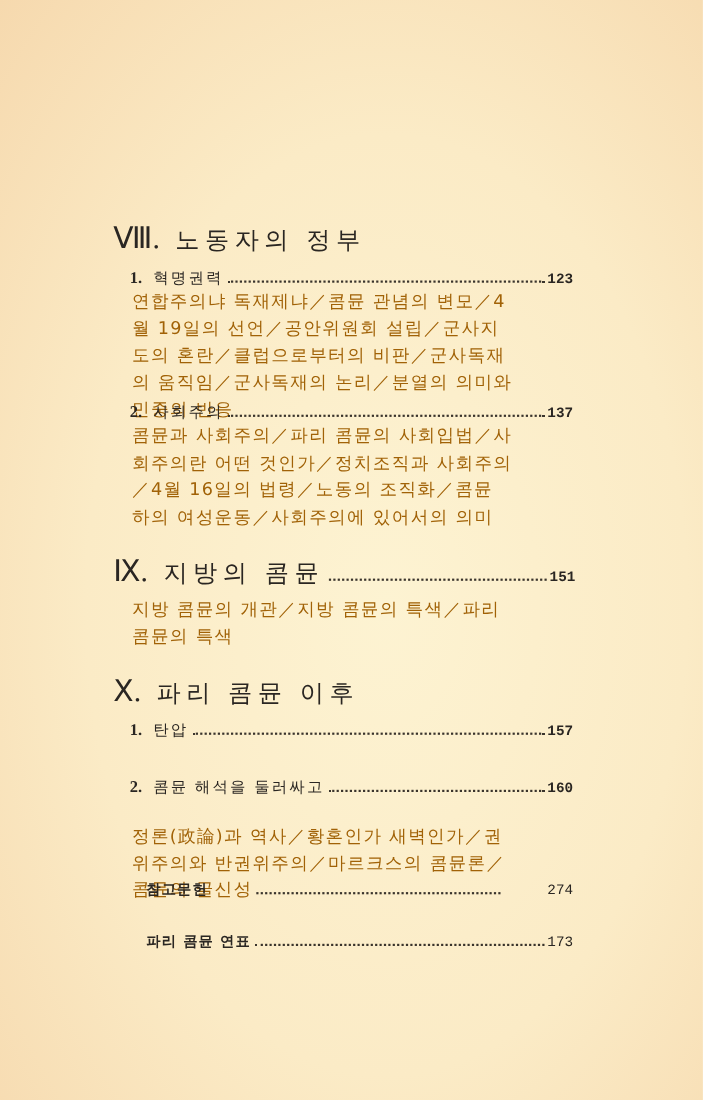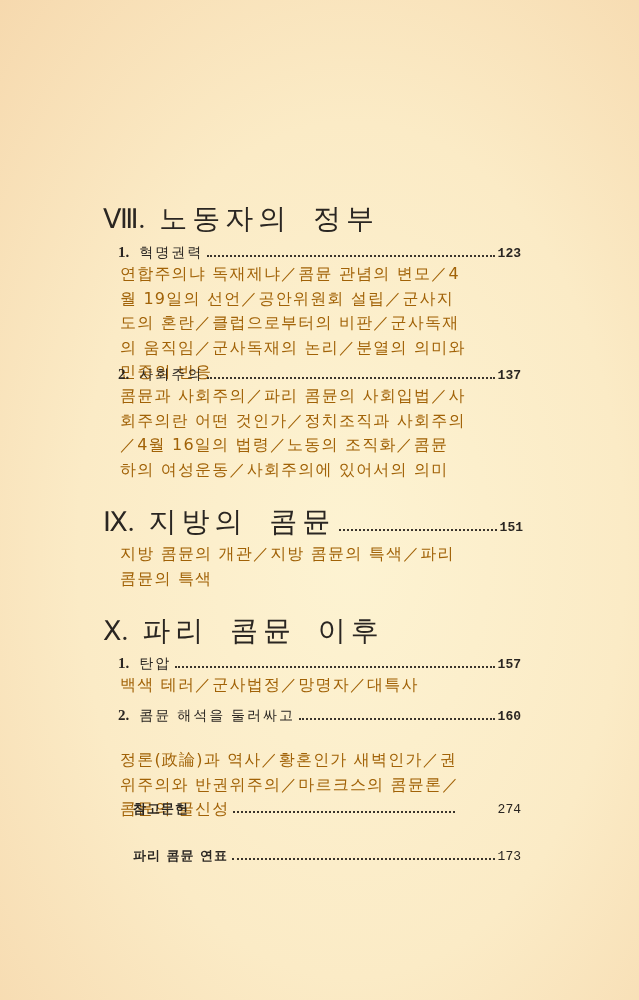--- a/index.html
+++ b/index.html
@@ -10,21 +10,21 @@
     font-family: "DejaVu Serif", "Liberation Serif", serif;
     position: relative;
   }
   .page { position: absolute; left: 0; top: 0; width: 639px; height: 1000px; }
   .chapter {
     position: absolute; left: 103px; width: 420px;
     font-size: 24px; letter-spacing: 2px; white-space: nowrap;
     display: flex; align-items: baseline;
   }
   .chapter .num { font-family: "Liberation Serif", serif; font-size: 27px; margin-right: 14px; letter-spacing: 0; }
-  .chapter .title { font-family: Liberation Mono, monospace; font-weight: 300; font-size: 28px; letter-spacing: 5px; }
+  .chapter .title { font-family: Liberation Sans, sans-serif; font-weight: 300; font-size: 22px; letter-spacing: 5px; }
   .leader {
     flex: 1; border-bottom: 2px dotted #3a342c; margin: 0 3px 5px 4px; height: 0;
   }
   .pg { font-family: Liberation Mono, monospace; font-size: 13px; font-weight: bold; letter-spacing: 0; }
   .section {
     position: absolute; left: 118px; width: 403px;
     display: flex; align-items: baseline; white-space: nowrap;
     font-size: 15px;
   }
   .section .snum { font-family: "Liberation Serif", serif; font-weight: bold; font-size: 15px; margin-right: 10px; }
@@ -79,21 +79,20 @@
     <span class="num">Ⅹ.</span>
     <span class="title">파리 콤뮨 이후</span>
   </div>
 
   <div class="section" style="top:655px;">
     <span class="snum">1.</span>
     <span class="stitle">탄압</span>
     <span class="leader"></span>
     <span class="pg">157</span>
   </div>
-  <div class="desc" style="top:673px;">백색 테러／군사법정／망명자／대특사</div>
 
   <div class="section" style="top:707px;">
     <span class="snum">2.</span>
     <span class="stitle">콤뮨 해석을 둘러싸고</span>
     <span class="leader"></span>
     <span class="pg">160</span>
   </div>
   <div class="desc" style="top:727px;margin-top:21px;">정론(政論)과 역사／황혼인가 새벽인가／권위주의와 반권위주의／마르크스의 콤뮨론／콤뮨의 굴신성</div>
 
   <div class="appendix" style="top:800px;gap:40px;">

